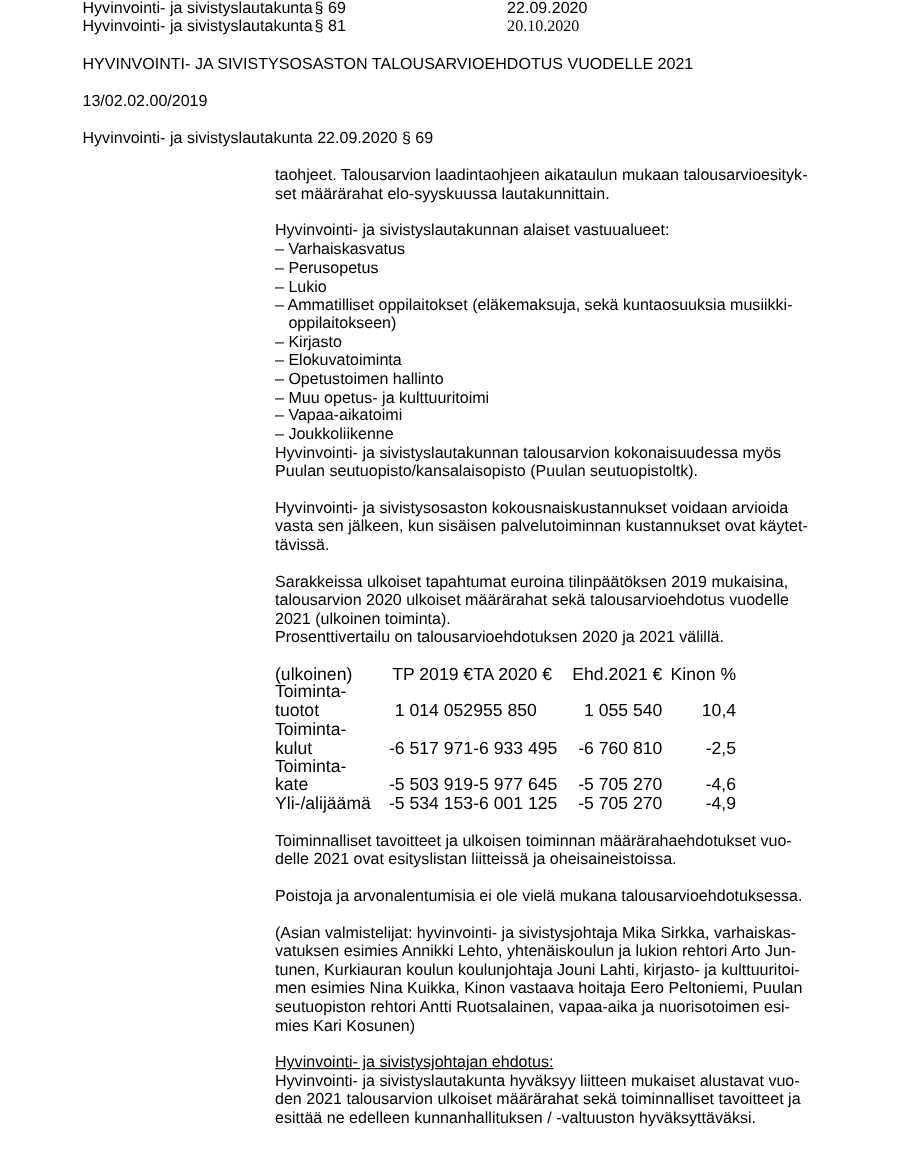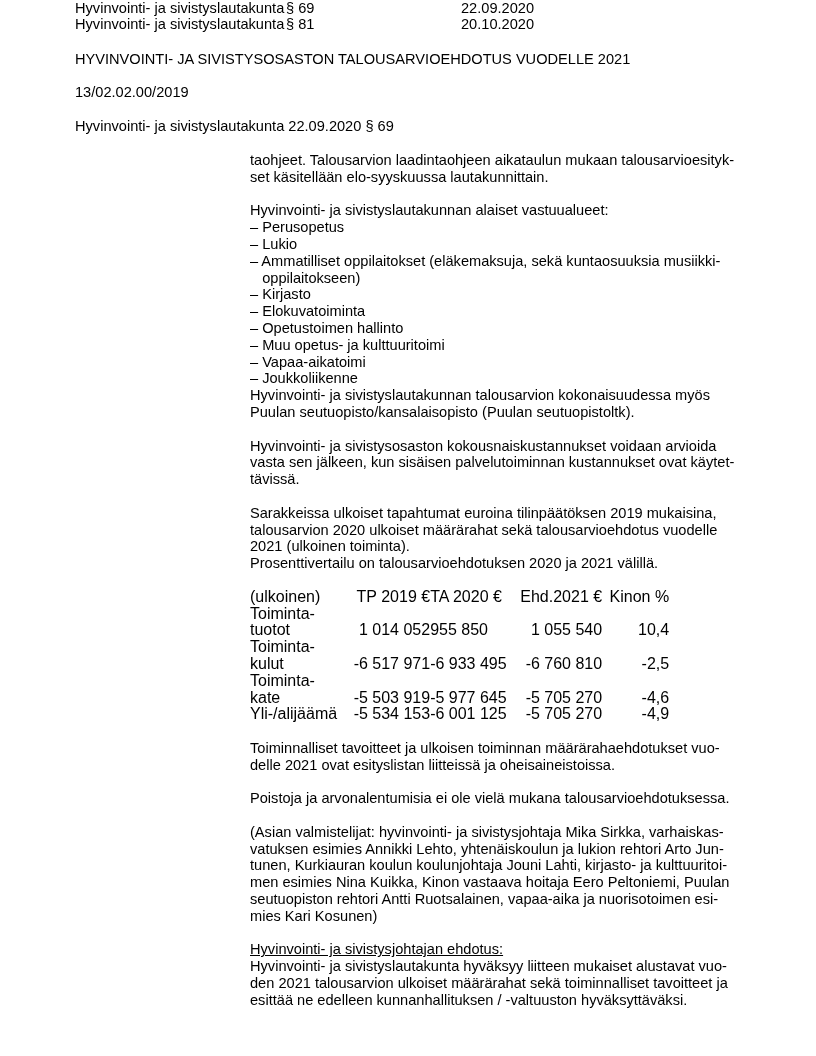--- a/index.html
+++ b/index.html
@@ -26,36 +26,37 @@
 </style>
 </head>
 <body>
 
 <div class="abs hdr-board" style="top:0px;">Hyvinvointi- ja sivistyslautakunta</div>
 <div class="abs hdr-para" style="top:0px;">§ 69</div>
 <div class="abs hdr-date" style="top:0px;">22.09.2020</div>
 
 <div class="abs hdr-board" style="top:16px;">Hyvinvointi- ja sivistyslautakunta</div>
 <div class="abs hdr-para" style="top:16px;">§ 81</div>
-<div class="abs hdr-date" style="top:16px;">20.10.2020</div>
+<div class="abs hdr-date" style="top:16px;font-family:Liberation Serif, serif;">20.10.2020</div>
 
 <div class="abs" style="left:75px; top:51px;">HYVINVOINTI- JA SIVISTYSOSASTON TALOUSARVIOEHDOTUS VUODELLE 2021</div>
 <div class="abs" style="left:75px; top:84px;">13/02.02.00/2019</div>
 <div class="abs" style="left:75px; top:118px;">Hyvinvointi- ja sivistyslautakunta 22.09.2020 § 69</div>
 
 <div class="body-col" style="top:152px;">
 
   <div>
     <p class="p">taohjeet. Talousarvion laadintaohjeen aikataulun mukaan talousarvioesityk-</p>
-    <p class="p">set käsitellään elo-syyskuussa lautakunnittain.</p>
+    <p class="p">set määrärahat elo-syyskuussa lautakunnittain.</p>
   </div>
   <div class="gap"></div>
 
   <div>
     <p class="p">Hyvinvointi- ja sivistyslautakunnan alaiset vastuualueet:</p>
+    <p class="p">– Varhaiskasvatus</p>
     <p class="p">– Perusopetus</p>
     <p class="p">– Lukio</p>
     <p class="p">– Ammatilliset oppilaitokset (eläkemaksuja, sekä kuntaosuuksia musiikki-</p>
     <p class="p" style="white-space:pre;">   oppilaitokseen)</p>
     <p class="p">– Kirjasto</p>
     <p class="p">– Elokuvatoiminta</p>
     <p class="p">– Opetustoimen hallinto</p>
     <p class="p">– Muu opetus- ja kulttuuritoimi</p>
     <p class="p">– Vapaa-aikatoimi</p>
     <p class="p">– Joukkoliikenne</p>

